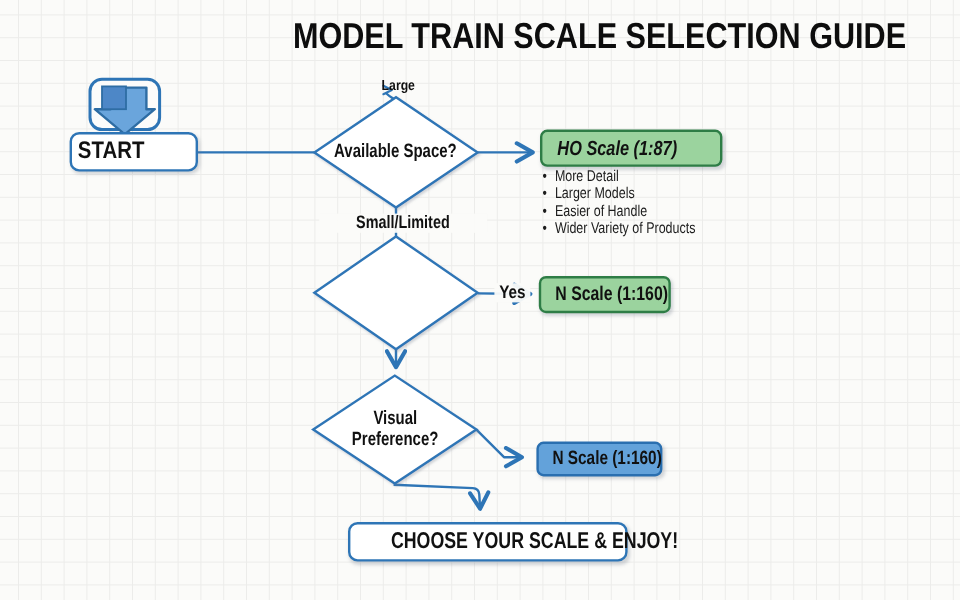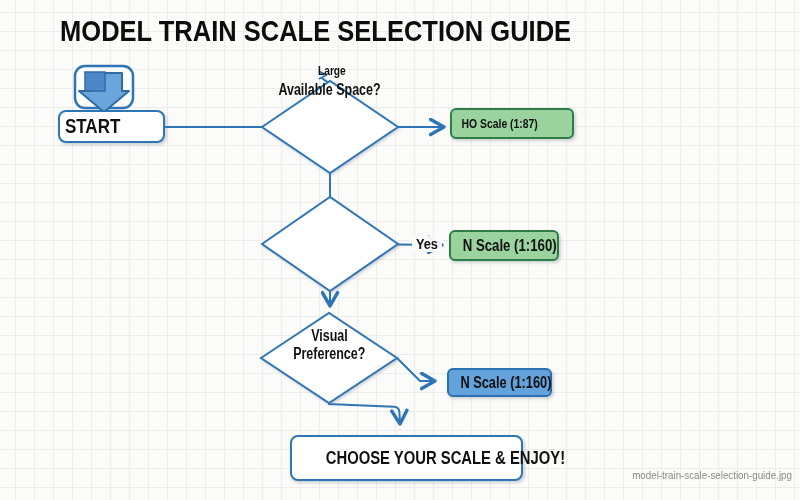--- a/index.html
+++ b/index.html
@@ -21,32 +21,32 @@
   .oright{transform-origin:right center;}
   .node{
     box-sizing:border-box;display:flex;align-items:center;justify-content:flex-start;
     border:2.5px solid #2e75b6;background:#ffffff;border-radius:8px;
     box-shadow:1.5px 2px 3px rgba(110,120,135,.30);
     color:#111;font-weight:bold;
   }
   .node.green{background:#9bd39e;border-color:#2e7d46;border-radius:6px;}
   .node.blue{background:#63a2da;border-color:#2a6fb0;border-radius:6px;}
   .dlabel{
-    display:flex;flex-direction:column;align-items:center;
+    display:flex;flex-direction:column;align-items:center;justify-content:center;
     text-align:center;color:#111;font-weight:bold;line-height:1.15;
   }
   .branch{
     color:#111;font-weight:bold;background:rgba(251,251,249,.95);
     padding:0 2px;line-height:1.05;
   }
   .bullets{color:#1c1c1c;font-size:13px;}
   .bline{position:relative;padding-left:13px;line-height:14.4px;transform-origin:left center;transform:scaleX(.80);white-space:nowrap;}
   .bline::before{content:"•";position:absolute;left:0;top:0;font-size:13px;}
   .bline.cont::before{content:"";}
-  #title-wrap{left:0;right:0;top:14px;text-align:left;color:#0d0d0d;padding-left:15px;}
+  #title-wrap{left:0;right:0;top:14px;text-align:right;color:#0d0d0d;padding-left:15px;}
   #watermark{right:8px;top:469px;color:#8a8a8a;font-size:11.5px;}
 </style>
 </head>
 <body>
 
 <div id="stage">
 
   <svg id="wires" width="800" height="500" viewBox="0 0 800 500">
     <defs>
       <marker id="arrow" viewBox="0 0 10 10" refX="8" refY="5" markerWidth="9.5" markerHeight="9.5" orient="auto-start-reverse">
@@ -89,43 +89,49 @@
     <span class="cond sx85">START</span>
   </div>
 
   <div class="abs dlabel" style="left:262px;top:81px;width:136px;height:92px;font-size:16px;">
     <span class="cond sx78">Available Space?</span>
   </div>
 
   <div class="abs branch" style="left:316px;top:65px;font-size:12px;background:transparent;">
     <span class="cond sx85 oleft">Large</span>
   </div>
+  <div class="abs branch" style="left:266px;top:178px;width:136px;text-align:center;font-size:15px;">
+    <span class="cond sx80">Small/Limited</span>
+  </div>
   <div class="abs branch" style="left:412px;top:236px;font-size:15px;text-align:right;">
     <span class="cond sx85">Yes</span>
   </div>
 
-  <div class="abs node green" style="left:450px;top:108px;width:124px;height:31px;font-size:13px;">
+  <div class="abs node green" style="left:450px;top:108px;width:152px;height:31px;font-size:17px;font-style:italic;">
     <span class="cond sx80">HO Scale (1:87)</span>
+  </div>
+  <div class="abs bullets" style="left:452px;top:140px;">
+    <div class="bline">More Detail</div>
+    <div class="bline">Larger Models</div>
+    <div class="bline">Easier of Handle</div>
+    <div class="bline">Wider Variety of Products</div>
   </div>
 
 
   <div class="abs node green" style="left:449px;top:230px;width:110px;height:31px;font-size:16.5px;">
     <span class="cond sx80">N Scale (1:160)</span>
   </div>
 
-  <div class="abs dlabel" style="left:261px;top:327px;width:136px;height:90px;font-size:16px;">
+  <div class="abs dlabel" style="left:261px;top:313px;width:136px;height:90px;font-size:16px;">
     <span class="cond sx78">Visual</span>
     <span class="cond sx78">Preference?</span>
   </div>
 
   <div class="abs node blue" style="left:447px;top:368px;width:105px;height:29px;font-size:16px;">
     <span class="cond sx80">N Scale (1:160)</span>
   </div>
 
-  <div class="abs node" style="left:290px;top:435px;width:233px;height:46px;font-size:19px;">
+  <div class="abs node" style="left:290px;top:435px;width:233px;height:33px;font-size:19px;">
     <span class="cond sx78">CHOOSE YOUR SCALE &amp; ENJOY!</span>
   </div>
 
-  <div class="abs" id="watermark">
-    <span class="cond sx85 oright">model-train-scale-selection-guide.jpg</span>
-  </div>
 
 </div>
 
 </body></html>

